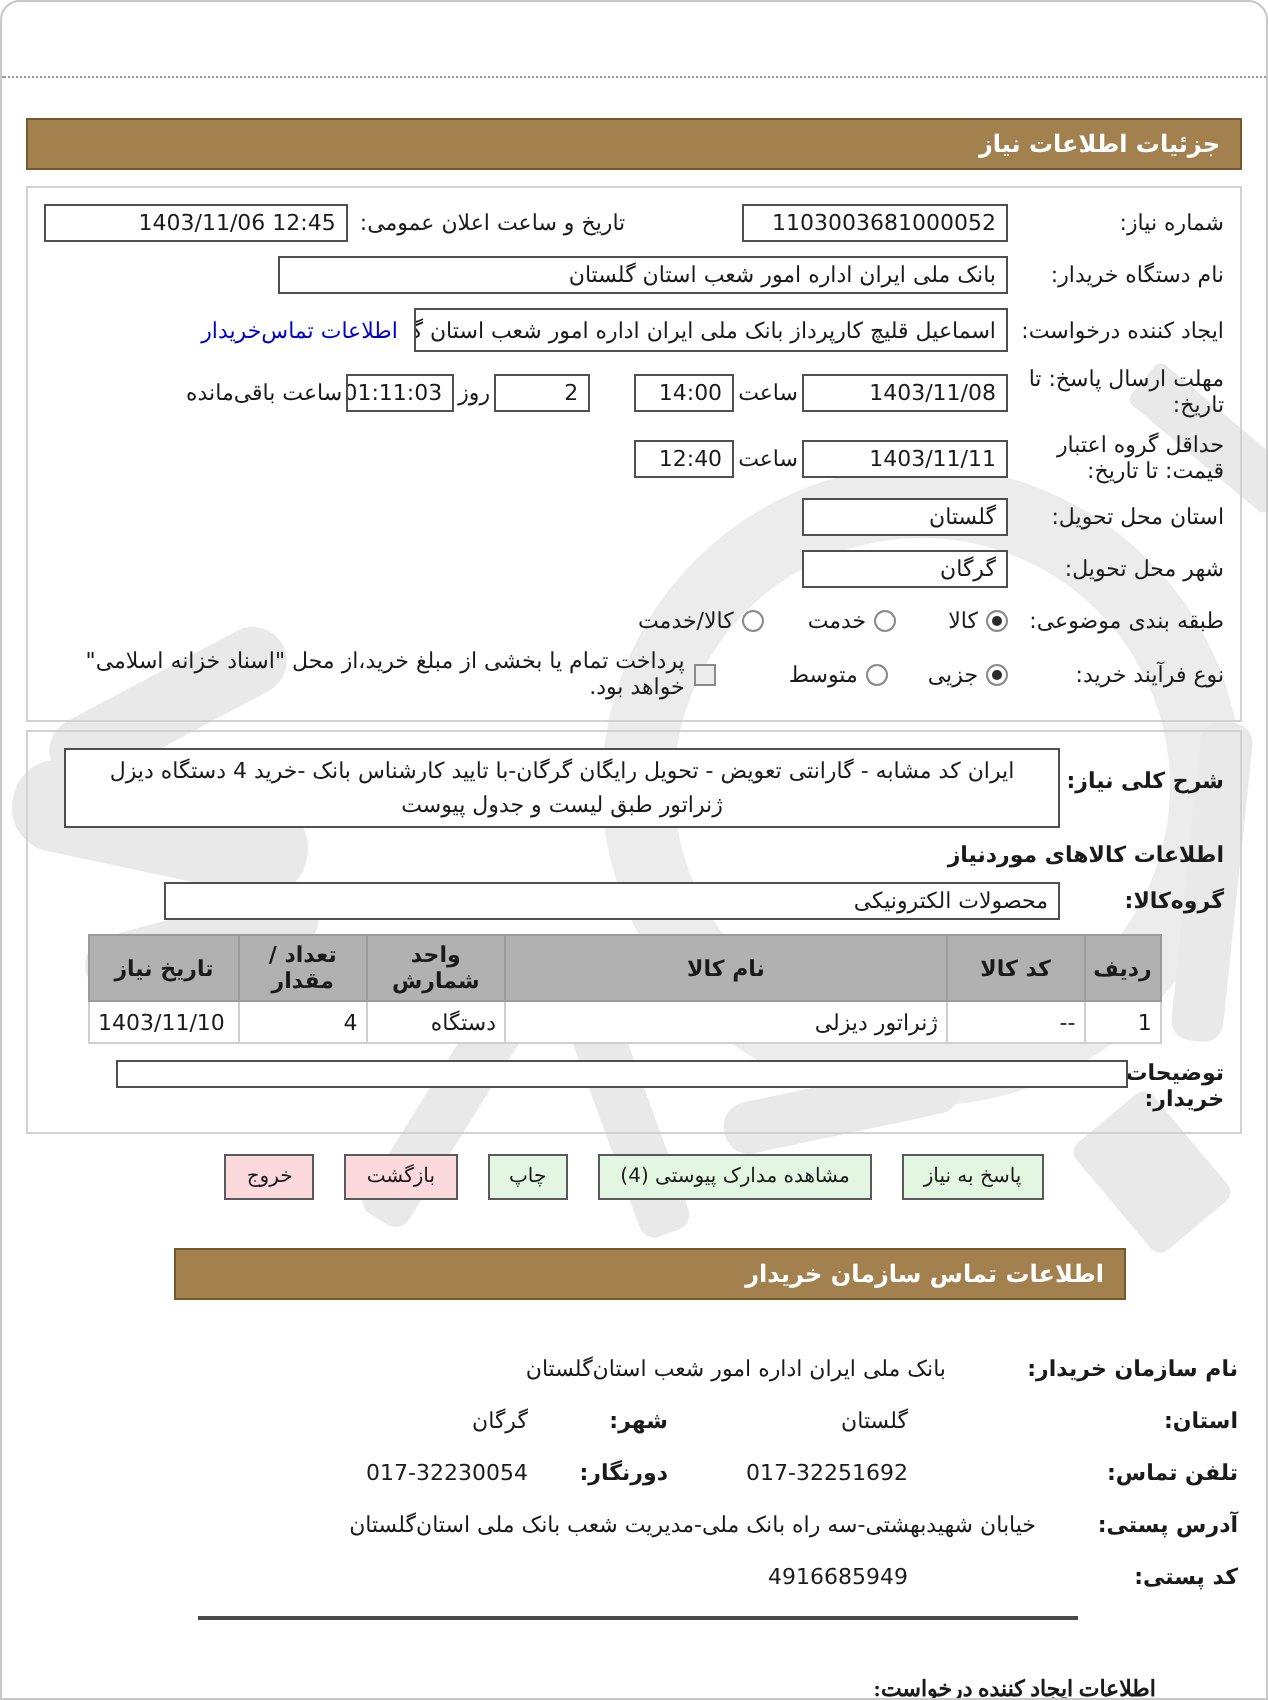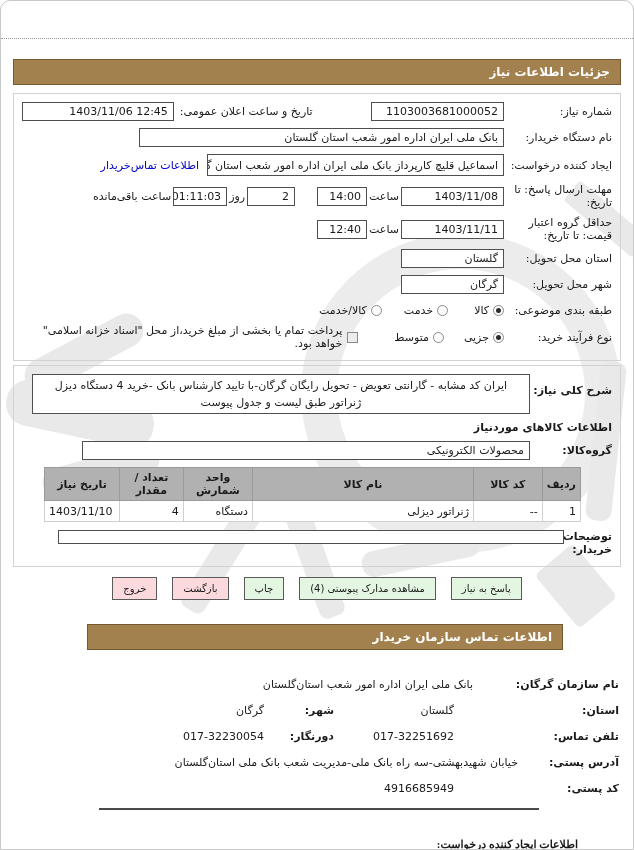--- a/index.html
+++ b/index.html
@@ -223,21 +223,21 @@
     <span class="btn pink">خروج</span>
   </div>
 
   <div class="brown-bar bar2">
     <span>اطلاعات تماس سازمان خریدار</span>
   </div>
 
   <div class="contact">
 
     <div class="c-row">
-      <span class="c-lbl" style="width:140px;">نام سازمان گرگان:</span>
+      <span class="c-lbl" style="width:140px;">نام سازمان خریدار:</span>
       <span class="org-val">بانک ملی ایران اداره امور شعب استان‌گلستان</span>
     </div>
 
     <div class="c-grid">
       <span class="c-lbl">استان:</span>
       <span class="val-ind">گلستان</span>
       <span class="c-lbl">شهر:</span>
       <span class="val-sm">گرگان</span>
     </div>
 

